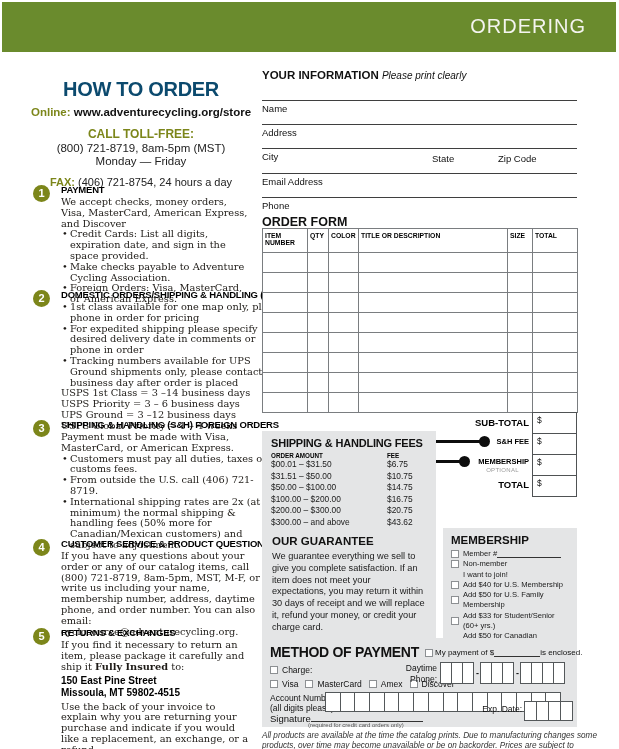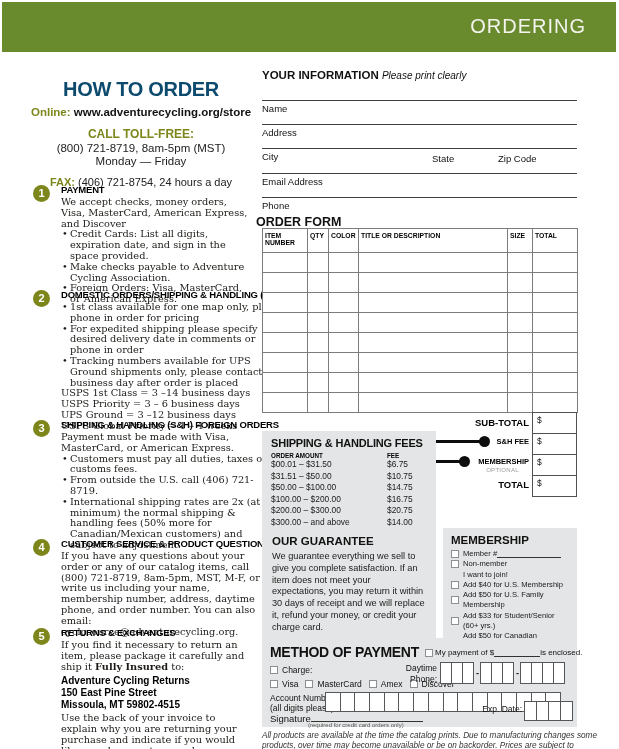--- a/index.html
+++ b/index.html
@@ -35,21 +35,21 @@
   .bold-serif { font-weight:bold; }
 
   
   .info-head { position:absolute; left:262px; top:69px; font-size:11.5px; font-weight:bold; }
   .info-head em { font-weight:normal; font-style:italic; font-size:10px; letter-spacing:0; }
   .fline { position:absolute; left:262px; width:315px; border-top:1px solid #3f3f3f; font-size:9.5px; color:#111; }
   .fline span { display:inline-block; margin-top:2px; }
   .fline .pos { position:absolute; top:2px; }
 
   
-  .of-title { position:absolute; left:256px; top:215px; font-size:12.5px; font-weight:bold; }
+  .of-title { position:absolute; left:262px; top:215px; font-size:12.5px; font-weight:bold; }
   table.order { position:absolute; left:262px; top:228px; width:315px; border-collapse:collapse; table-layout:fixed; }
   table.order th, table.order td { border:1px solid #7a7d80; }
   table.order th { font-size:6.8px; text-align:left; vertical-align:top; padding:3px 2px; height:24px; color:#000; }
   table.order td { height:20px; background:#fff; }
 
   
   .tot-cell { position:absolute; left:532px; width:45px; height:22px; border:1px solid #4f5254; background:#fff;
               font-size:8.5px; padding:2px 0 0 4px; }
   .tot-label { position:absolute; text-align:right; font-weight:bold; color:#000; }
   .lbl-big { font-size:9.5px; }
@@ -176,21 +176,20 @@
       <p>If you have any questions about your order or any of our catalog items, call (800) 721-8719, 8am-5pm, MST, M-F, or write us including your name, membership number, address, daytime phone, and order number. You can also email: cyclosource@adventurecycling.org.</p>
     </div>
   </div>
 
   <div class="sec" style="top:627px">
     <div class="numc">5</div>
     <div class="body">
       <h2>RETURNS &amp; EXCHANGES</h2>
       <p><span>If you find it necessary to return an item, please package it carefully and ship it </span><span class="bold-serif">Fully Insured</span><span> to:</span></p>
       <div class="addr">
-        <div>Adventure Cycling Returns</div>
         <div>150 East Pine Street</div>
         <div>Missoula, MT 59802-4515</div>
       </div>
       <p>Use the back of your invoice to explain why you are returning your purchase and indicate if you would like a replacement, an exchange, or a refund.</p>
     </div>
   </div>
 
   <div class="info-head">
     <span>YOUR INFORMATION</span>
     <em>Please print clearly</em>
@@ -338,21 +337,21 @@
     <div class="row">
         <span class="c1">$100.00 – $200.00</span>
         <span>$16.75</span>
       </div>
     <div class="row">
         <span class="c1">$200.00 – $300.00</span>
         <span>$20.75</span>
       </div>
     <div class="row">
         <span class="c1">$300.00 – and above</span>
-        <span>$14.00</span>
+        <span>$43.62</span>
       </div>
   </div>
 
   <div class="graybox guar">
     <h3>OUR GUARANTEE</h3>
     <p>We guarantee everything we sell to give you complete satisfaction. If an item does not meet your expectations, you may return it within 30 days of receipt and we will replace it, refund your money, or credit your charge card.</p>
   </div>
 
   <div class="graybox memb">
     <h3>MEMBERSHIP</h3>

